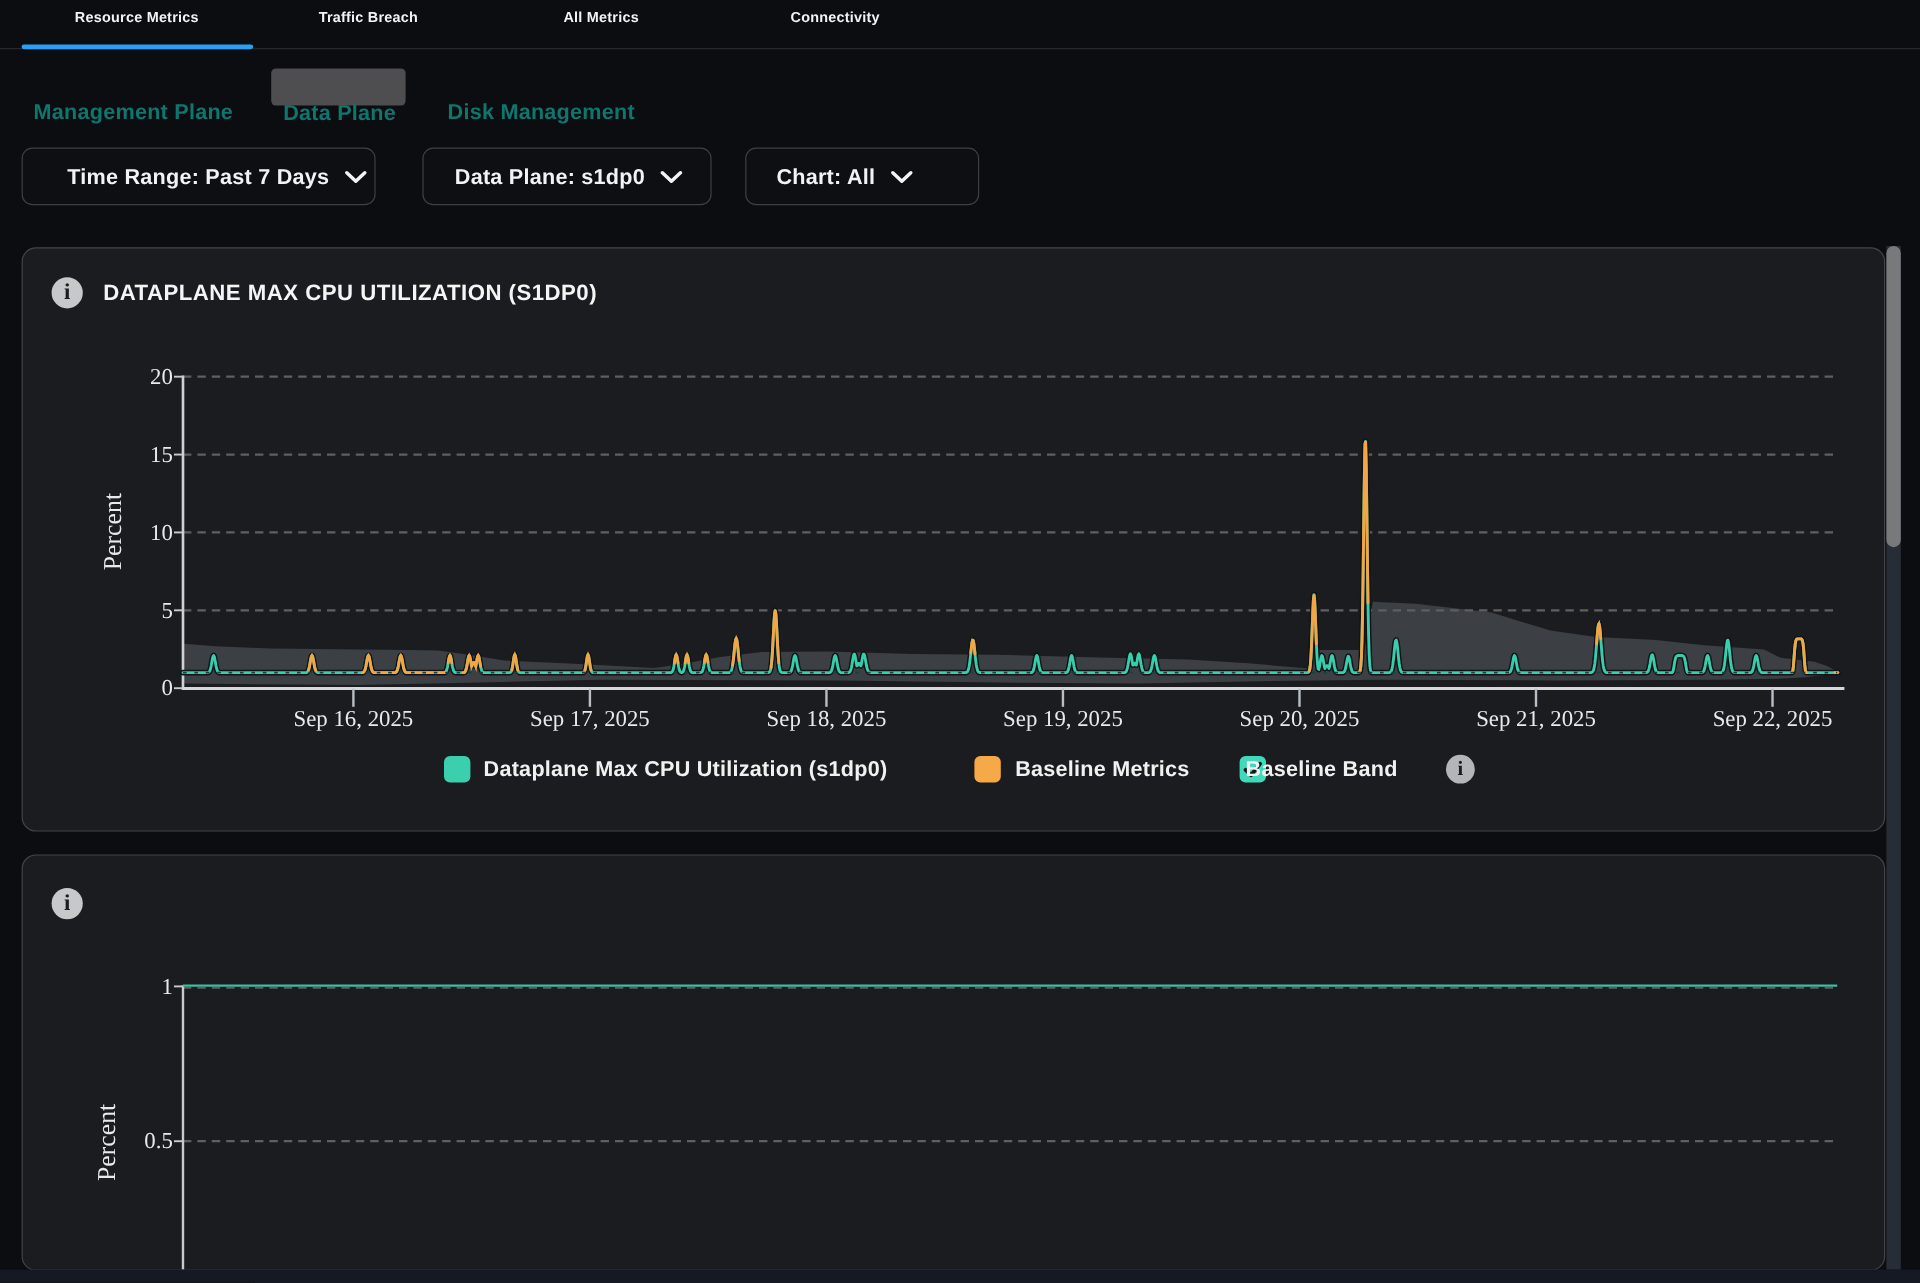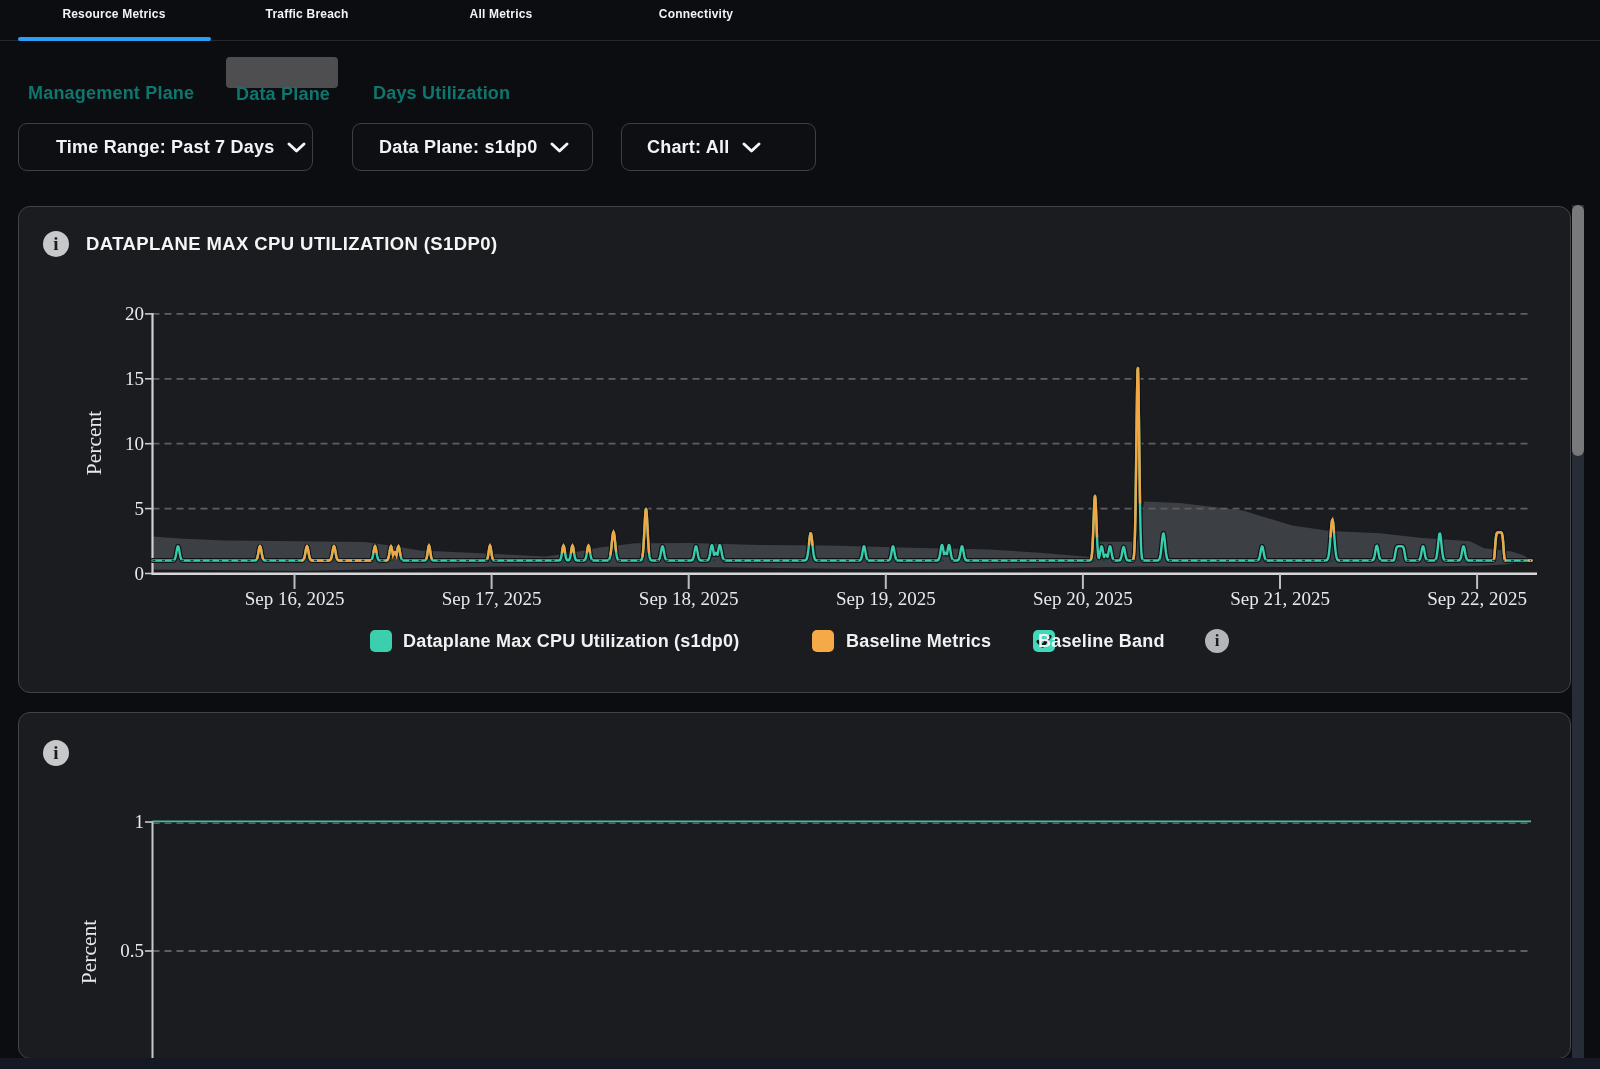--- a/index.html
+++ b/index.html
@@ -21,21 +21,21 @@
 <div class="tabtxt" style="left:114px;">Resource Metrics</div>
 <div class="tabtxt" style="left:307px;">Traffic Breach</div>
 <div class="tabtxt" style="left:501px;">All Metrics</div>
 <div class="tabtxt" style="left:696px;">Connectivity</div>
 <div class="abs" style="left:0; top:40px; width:1600px; height:1px; background:#26282c;"></div>
 <div class="abs" style="left:18px; top:37px; width:193px; height:3.5px; background:#2b9ef5; border-radius:2px;"></div>
 
 <div class="subtab" style="left:28px;">Management Plane</div>
 <div class="abs" style="left:226px; top:57px; width:112px; height:31px; background:#4e4e51; border-radius:4px;"></div>
 <div class="subtab" style="left:236px; top:62px;">Data Plane</div>
-<div class="subtab" style="left:373px;">Days Utilization</div>
+<div class="subtab" style="left:373px;">Disk Management</div>
 
 <div class="dd" style="left:18px; width:295px; padding-left:37px;">Time Range: Past 7 Days
   <svg width="19" height="11" style="margin-left:13px;" viewBox="0 0 19 11">
         <polyline points="2,2 9.5,9 17,2" fill="none" stroke="#f2f3f4" stroke-width="2.9" stroke-linecap="round" stroke-linejoin="round"></polyline>
       </svg></div>
 <div class="dd" style="left:352px; width:241px; padding-left:26px;">Data Plane: s1dp0
   <svg width="19" height="11" style="margin-left:13px;" viewBox="0 0 19 11">
         <polyline points="2,2 9.5,9 17,2" fill="none" stroke="#f2f3f4" stroke-width="2.9" stroke-linecap="round" stroke-linejoin="round"></polyline>
       </svg></div>
 <div class="dd" style="left:621px; width:195px; padding-left:25px;">Chart: All

